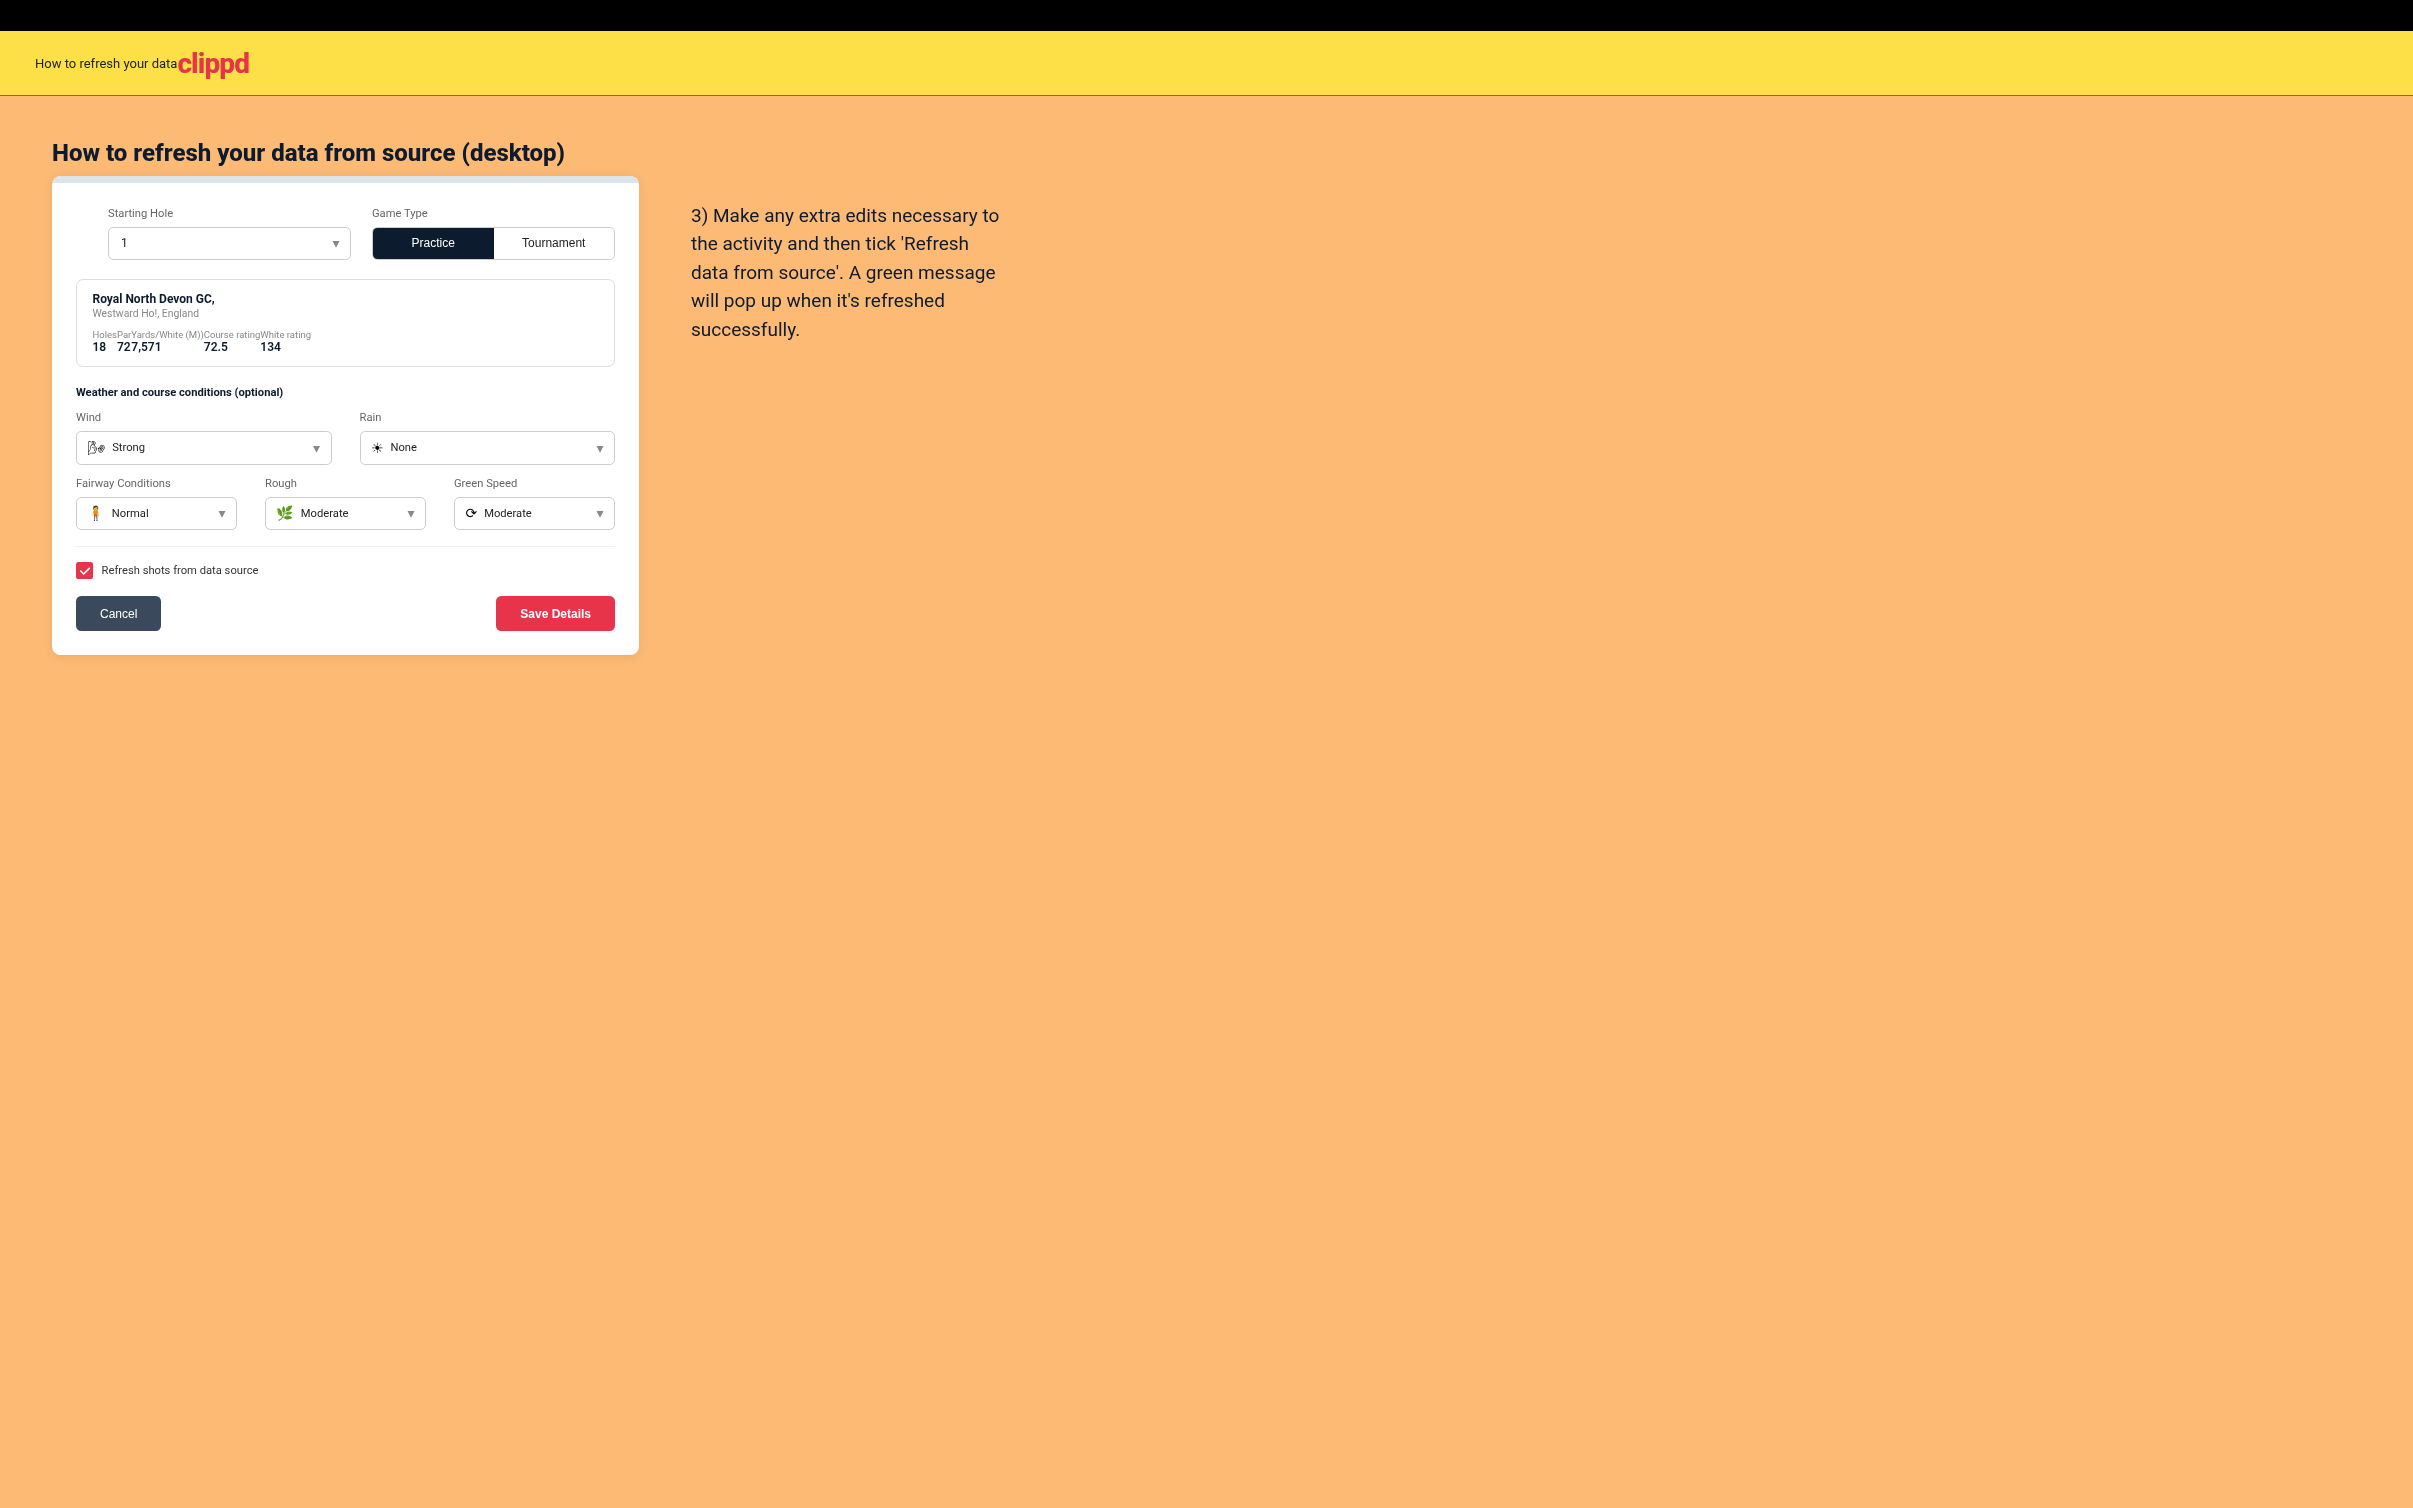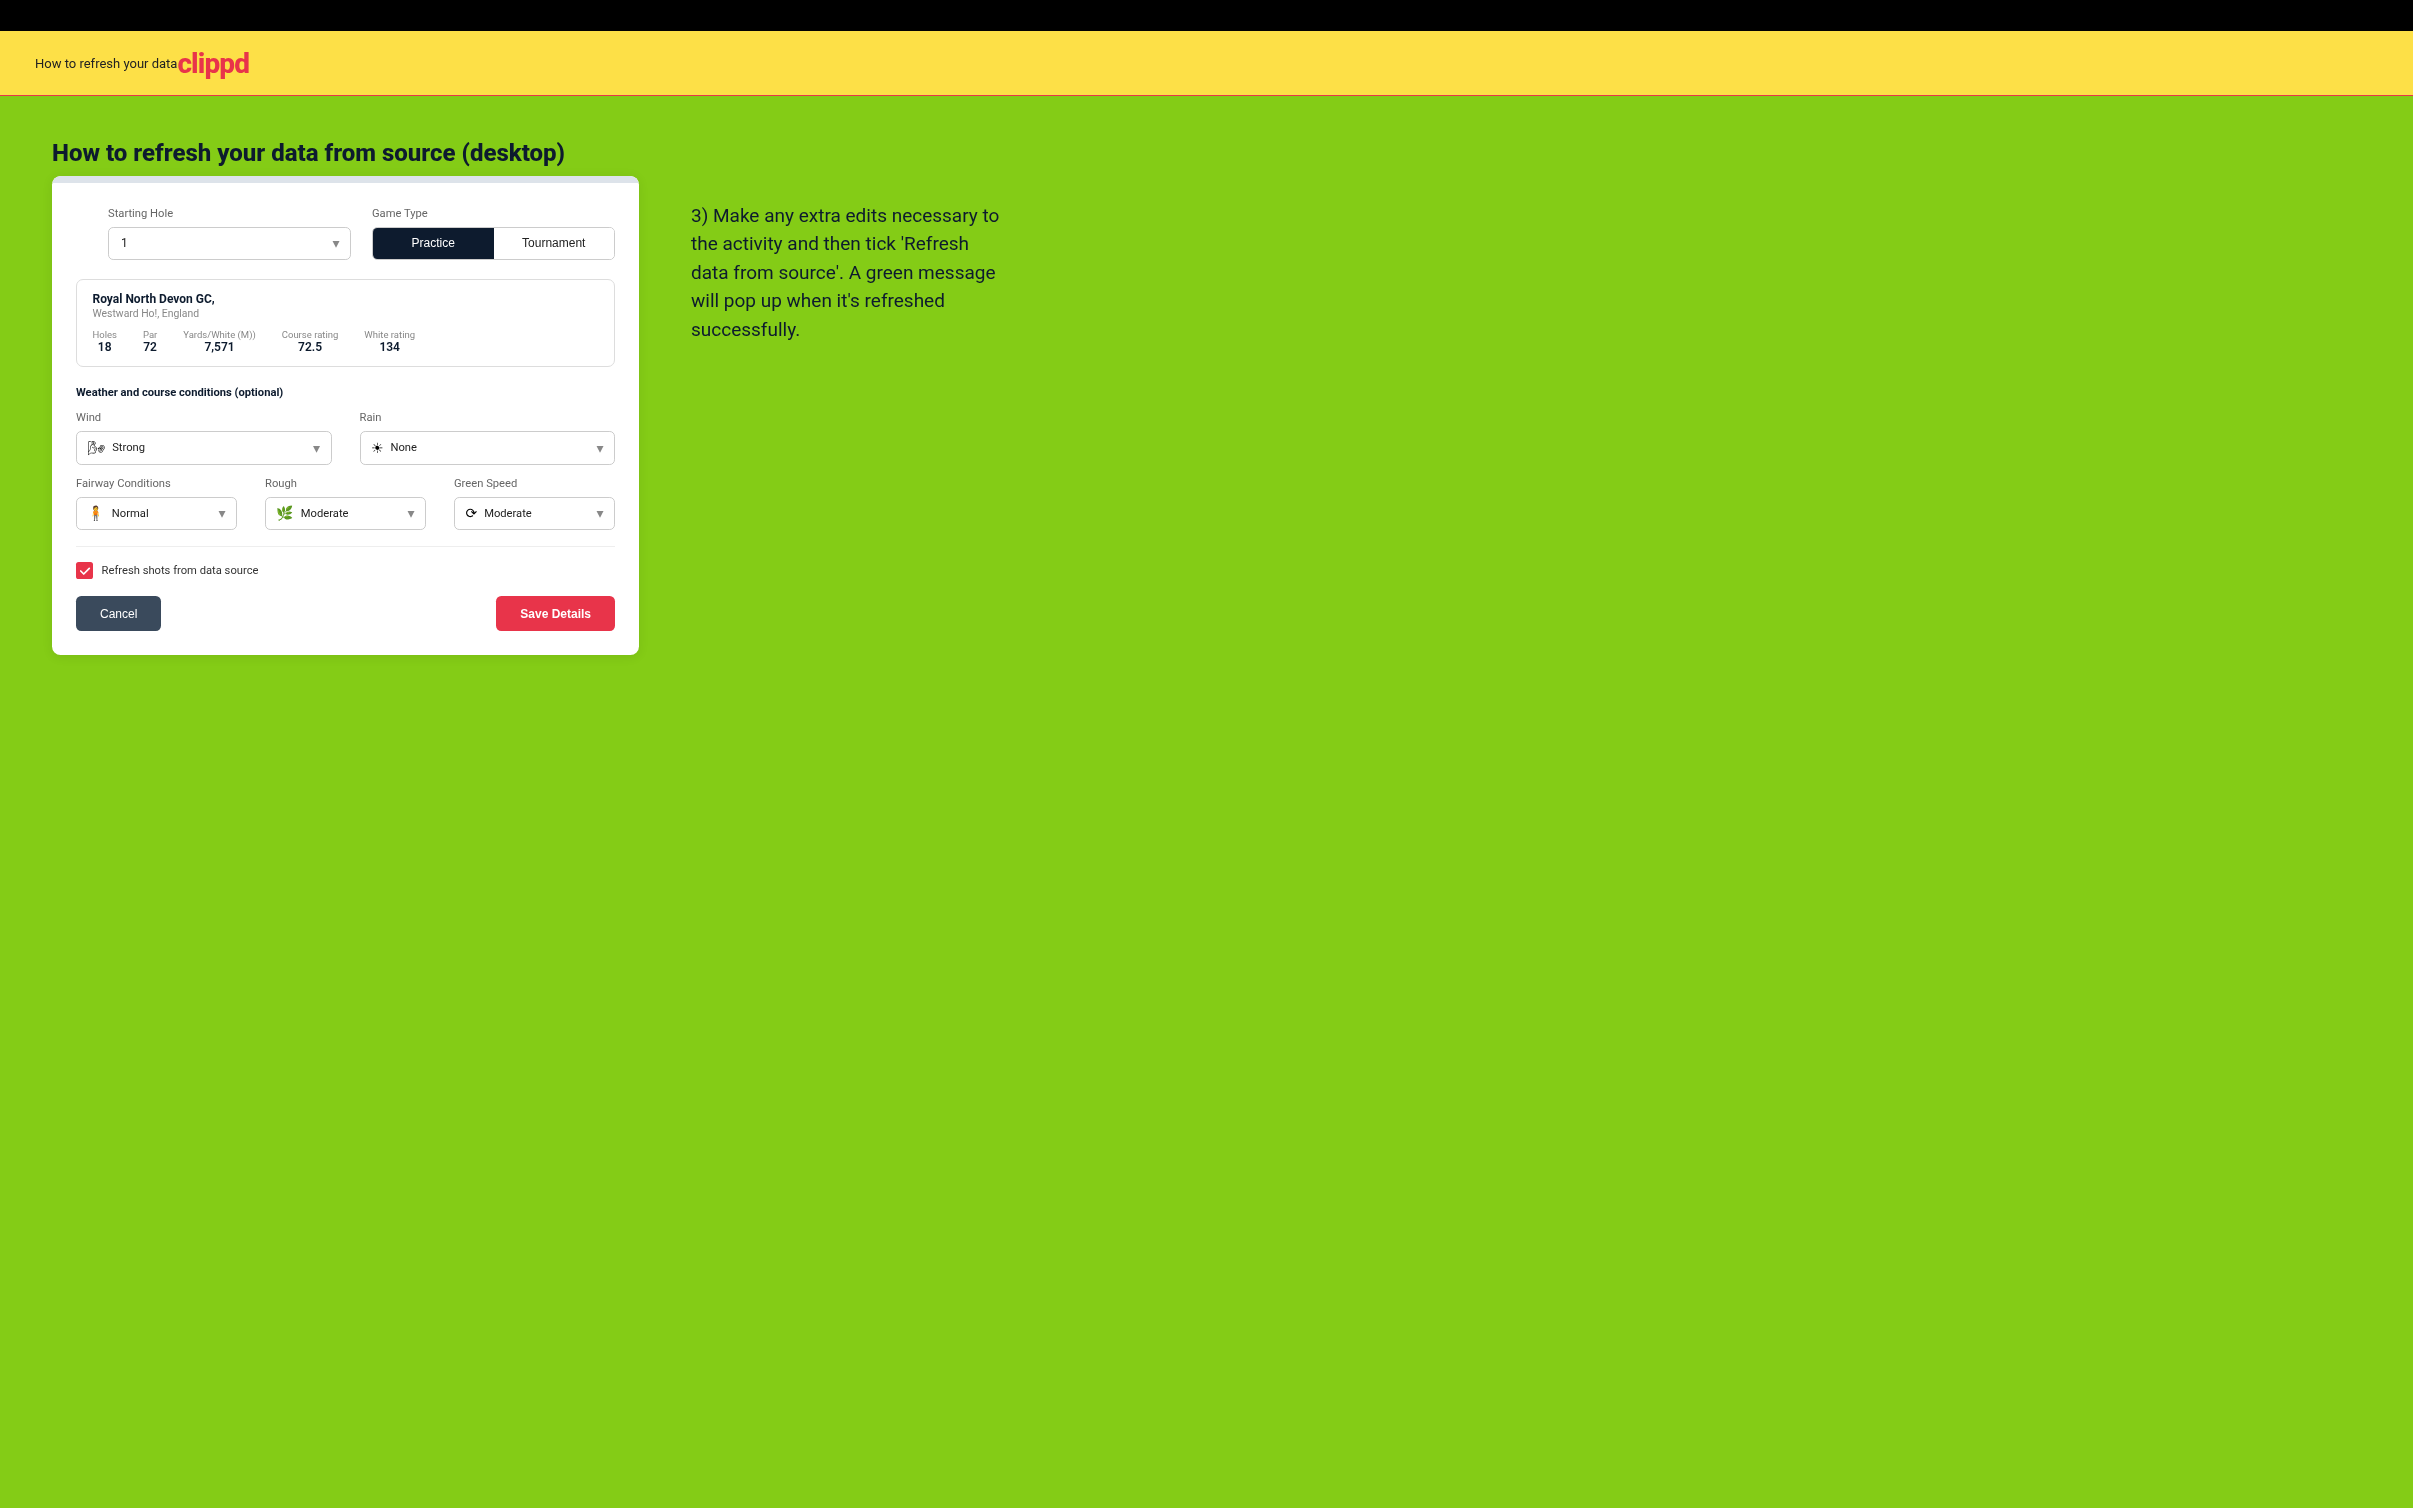--- a/index.html
+++ b/index.html
@@ -24,21 +24,21 @@
       font-size: 13px;
       color: #222;
     }
     .logo {
       font-size: 28px;
       font-weight: 800;
       color: #e8344a;
       letter-spacing: -0.9px;
     }
     .main-content {
-      background: #84cc16;
+      background: #fdba74;
       min-height: calc(100vh - 95px);
       padding: 43px 52px 35px 52px;
     }
     .page-heading {
       font-size: 24px;
       font-weight: 800;
       color: #0d1b2e;
       margin-bottom: 8.6px;
     }
     .page-subtitle {
@@ -133,23 +133,21 @@
       font-weight: 700;
       color: #0d1b2e;
     }
     .course-location {
       font-size: 10.4px;
       color: #888;
       margin-top: 1.7px;
     }
     .course-stats {
       display: flex;
-      gap: 26px;
       margin-top: 8.6px;
-      text-align: center;
     }
     .stat-item {}
     .stat-label {
       font-size: 9.5px;
       color: #888;
     }
     .stat-value {
       font-size: 12px;
       font-weight: 600;
       color: #0d1b2e;

